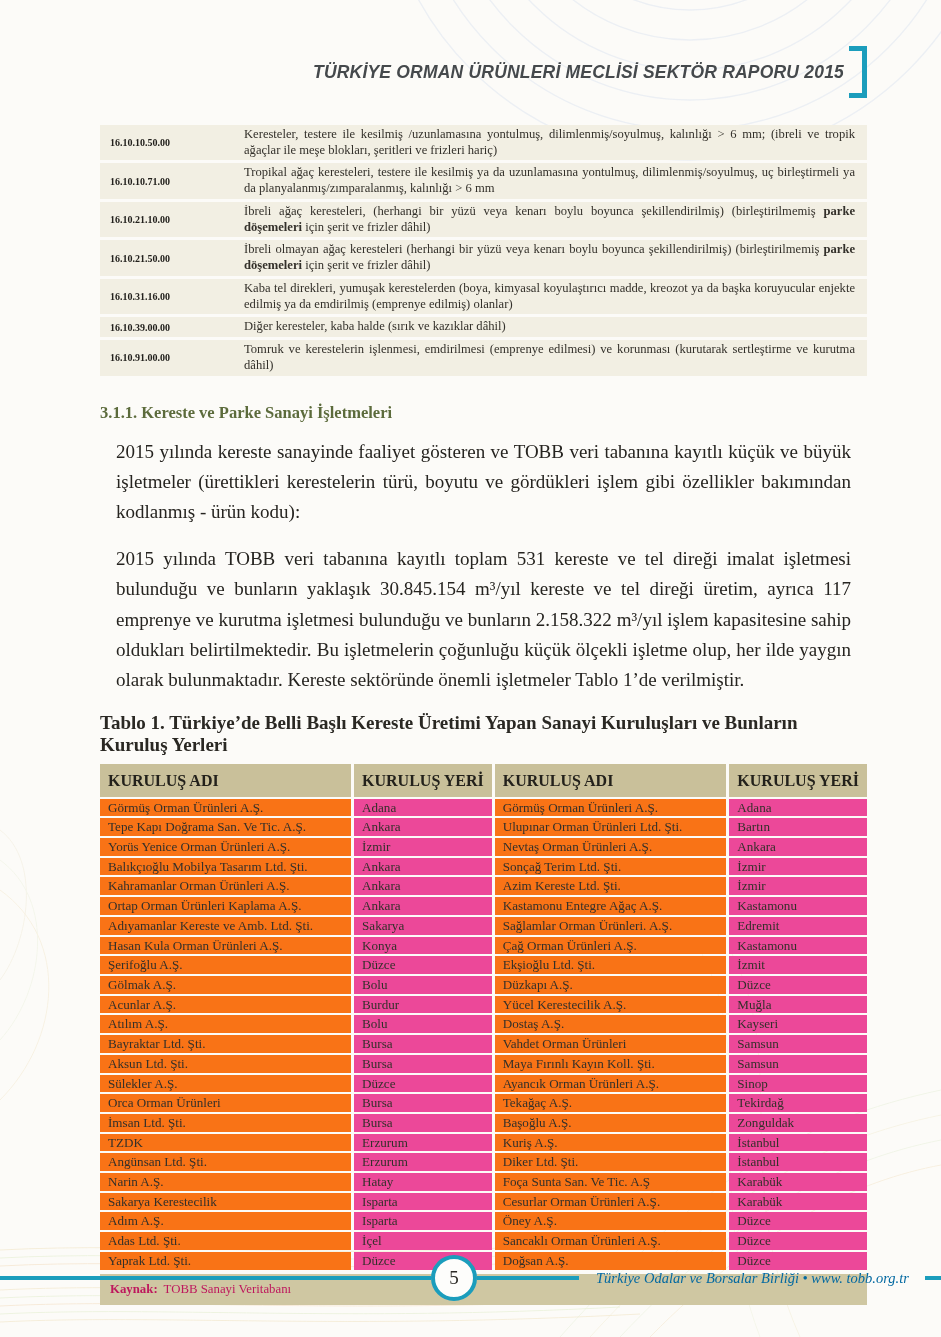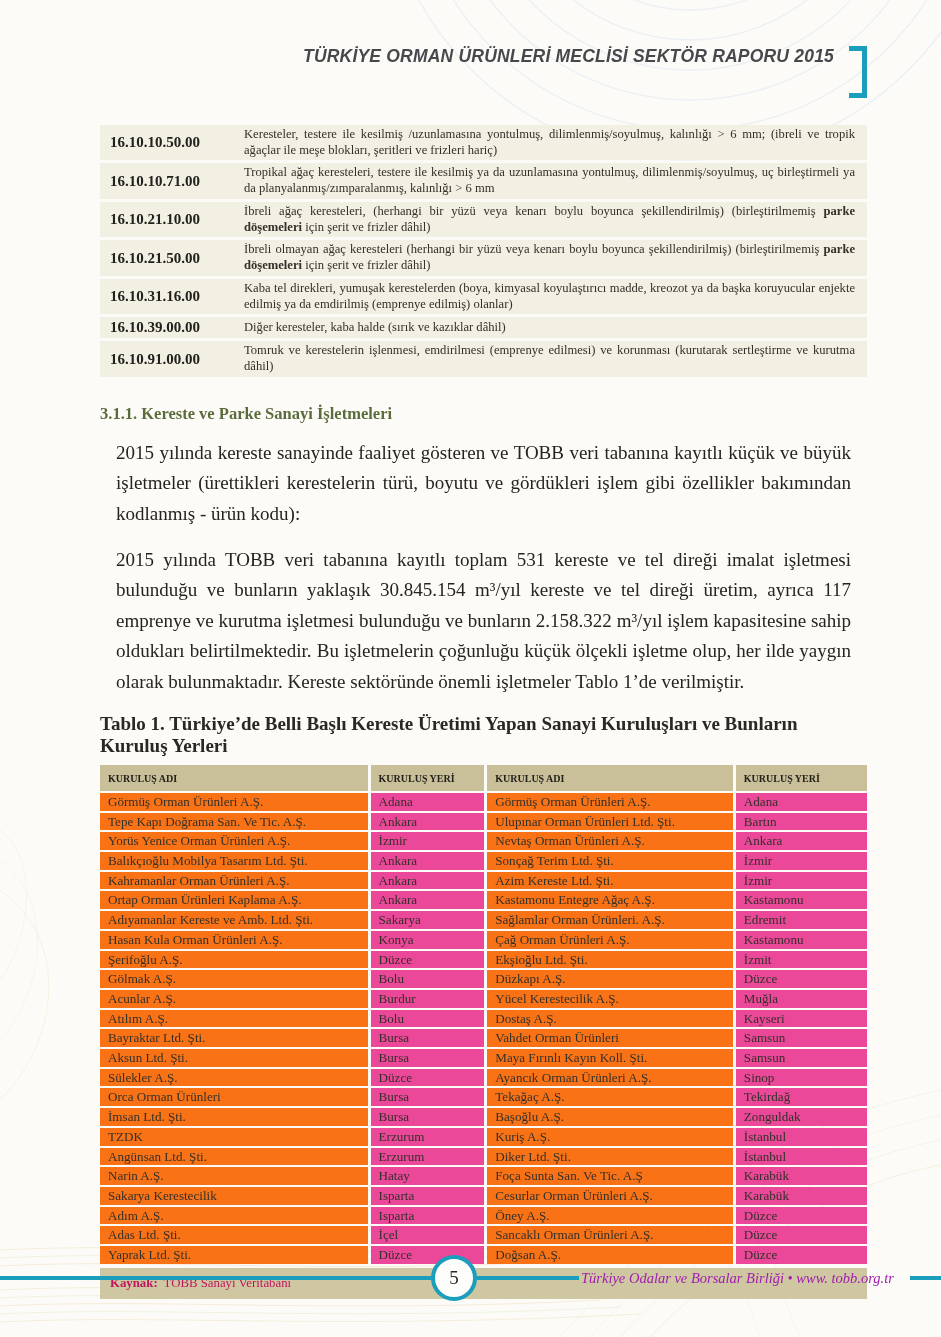--- a/index.html
+++ b/index.html
@@ -6,59 +6,59 @@
   .page {
     position:relative; width:941px; height:1337px; margin:0 auto;
     background:#fcfbf8; overflow:hidden;
     font-family:"Liberation Serif", serif; color:#2f2d28;
   }
   .deco { position:absolute; inset:0; pointer-events:none; }
 
   
   .report-header {
     position:absolute; top:46px; left:100px; right:74px; height:52px;
-    display:flex; justify-content:flex-end; gap:15px;
+    display:flex; justify-content:flex-end; align-items:center; gap:5px;
   }
   .report-title {
     font-family:"Liberation Sans", sans-serif; font-style:italic; font-weight:600;
     font-size:17.5px; color:#45494c; letter-spacing:.2px; white-space:nowrap;
   }
   .bracket {
     width:13px; height:42px; flex:0 0 13px;
     border-top:5px solid #1b9dbc; border-right:5px solid #1b9dbc; border-bottom:5px solid #1b9dbc;
   }
 
   
   .content { position:absolute; top:122px; left:100px; width:767px; }
 
   
   table.codes { width:100%; border-collapse:separate; border-spacing:0 3px; }
   table.codes td { background:#f2efe3; vertical-align:middle; }
   td.code-cell {
-    width:118px; padding:2px 6px 2px 10px; font-weight:bold; font-size:15px;
+    width:118px; padding:2px 6px 2px 10px; font-weight:bold; font-size:10px;
     color:#23211d; white-space:nowrap;
   }
   td.desc-cell {
     padding:2px 12px 2px 10px; font-size:12.6px; line-height:1.25;
     text-align:justify; color:#33302a;
   }
 
   .section-heading {
     margin:24px 0 14px; font-size:16.5px; font-weight:bold; color:#5c6b3c;
   }
   p.body-par {
     margin:0 16px 16px; font-size:19px; line-height:1.6; text-align:justify; color:#262420;
   }
 
   .table-caption { margin:12px 0 6px; font-size:19px; font-weight:bold; color:#2a2823; }
 
   
   table.companies { width:calc(100% + 6px); margin-left:-3px; border-collapse:separate; border-spacing:3px 2px; }
   table.companies th {
-    background:#c9c09a; text-align:left; font-size:10px; color:#23211b;
+    background:#c9c09a; text-align:left; font-size:16px; color:#23211b;
     padding:8px 8px 7px 8px; font-weight:bold; white-space:nowrap;
   }
   table.companies td { font-size:13.1px; line-height:1.2; padding:1px 8px; color:#33302a; }
   td.name-cell  { background:#f97316; }
   td.place-cell { background:#ec4899; }
 
   .source-bar {
     margin-top:2px; background:#cfc7a2; padding:8px 10px; font-size:12.8px; color:#be185d;
   }
   .source-bar b { margin-right:3px; }
@@ -72,21 +72,21 @@
   .f-seg.s1 { flex:0 0 431px; }
   .f-seg.s2 { flex:0 0 102px; }
   .f-seg.s3 { flex:1 1 auto; margin-left:16px; }
   .page-num-circle {
     flex:0 0 38px; width:38px; height:38px; border-radius:50%;
     border:4px solid #1b9dbc; background:#fdfdfb;
     display:flex; align-items:center; justify-content:center;
     font-size:19px; color:#2c2a26;
   }
   .footer-text {
-    margin-left:2px; font-style:italic; font-size:14.5px; color:#a21caf; white-space:nowrap;
+    margin-left:17px; font-style:italic; font-size:14.5px; color:#0369a1; white-space:nowrap;
   }
 </style>
 </head>
 <body>
 
 <div class="page">
 
   <svg class="deco" width="941" height="1337" viewBox="0 0 941 1337" xmlns="http://www.w3.org/2000/svg">
     <g fill="none" stroke="#e4eaf2" stroke-width="1.4" opacity="0.65">
       <circle cx="690" cy="-150" r="130"></circle>

